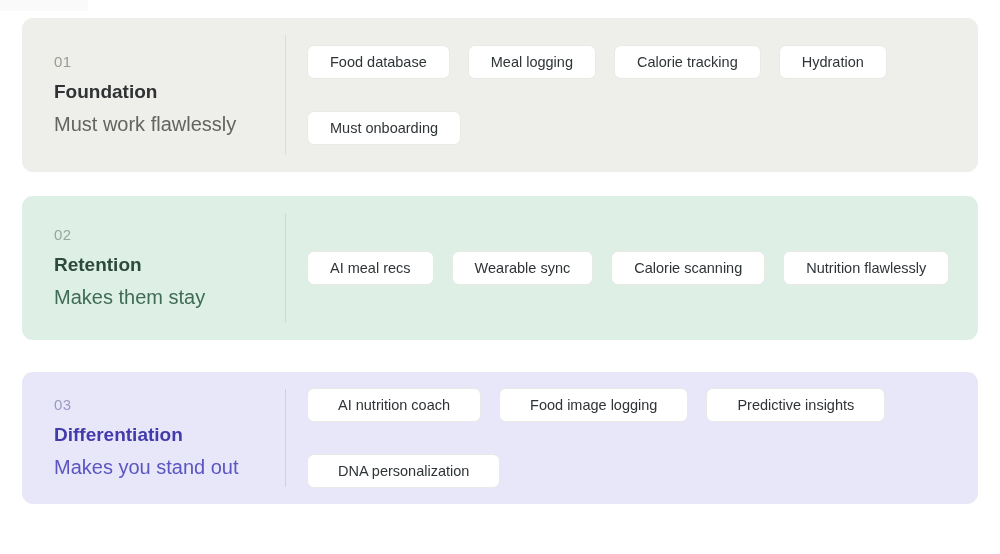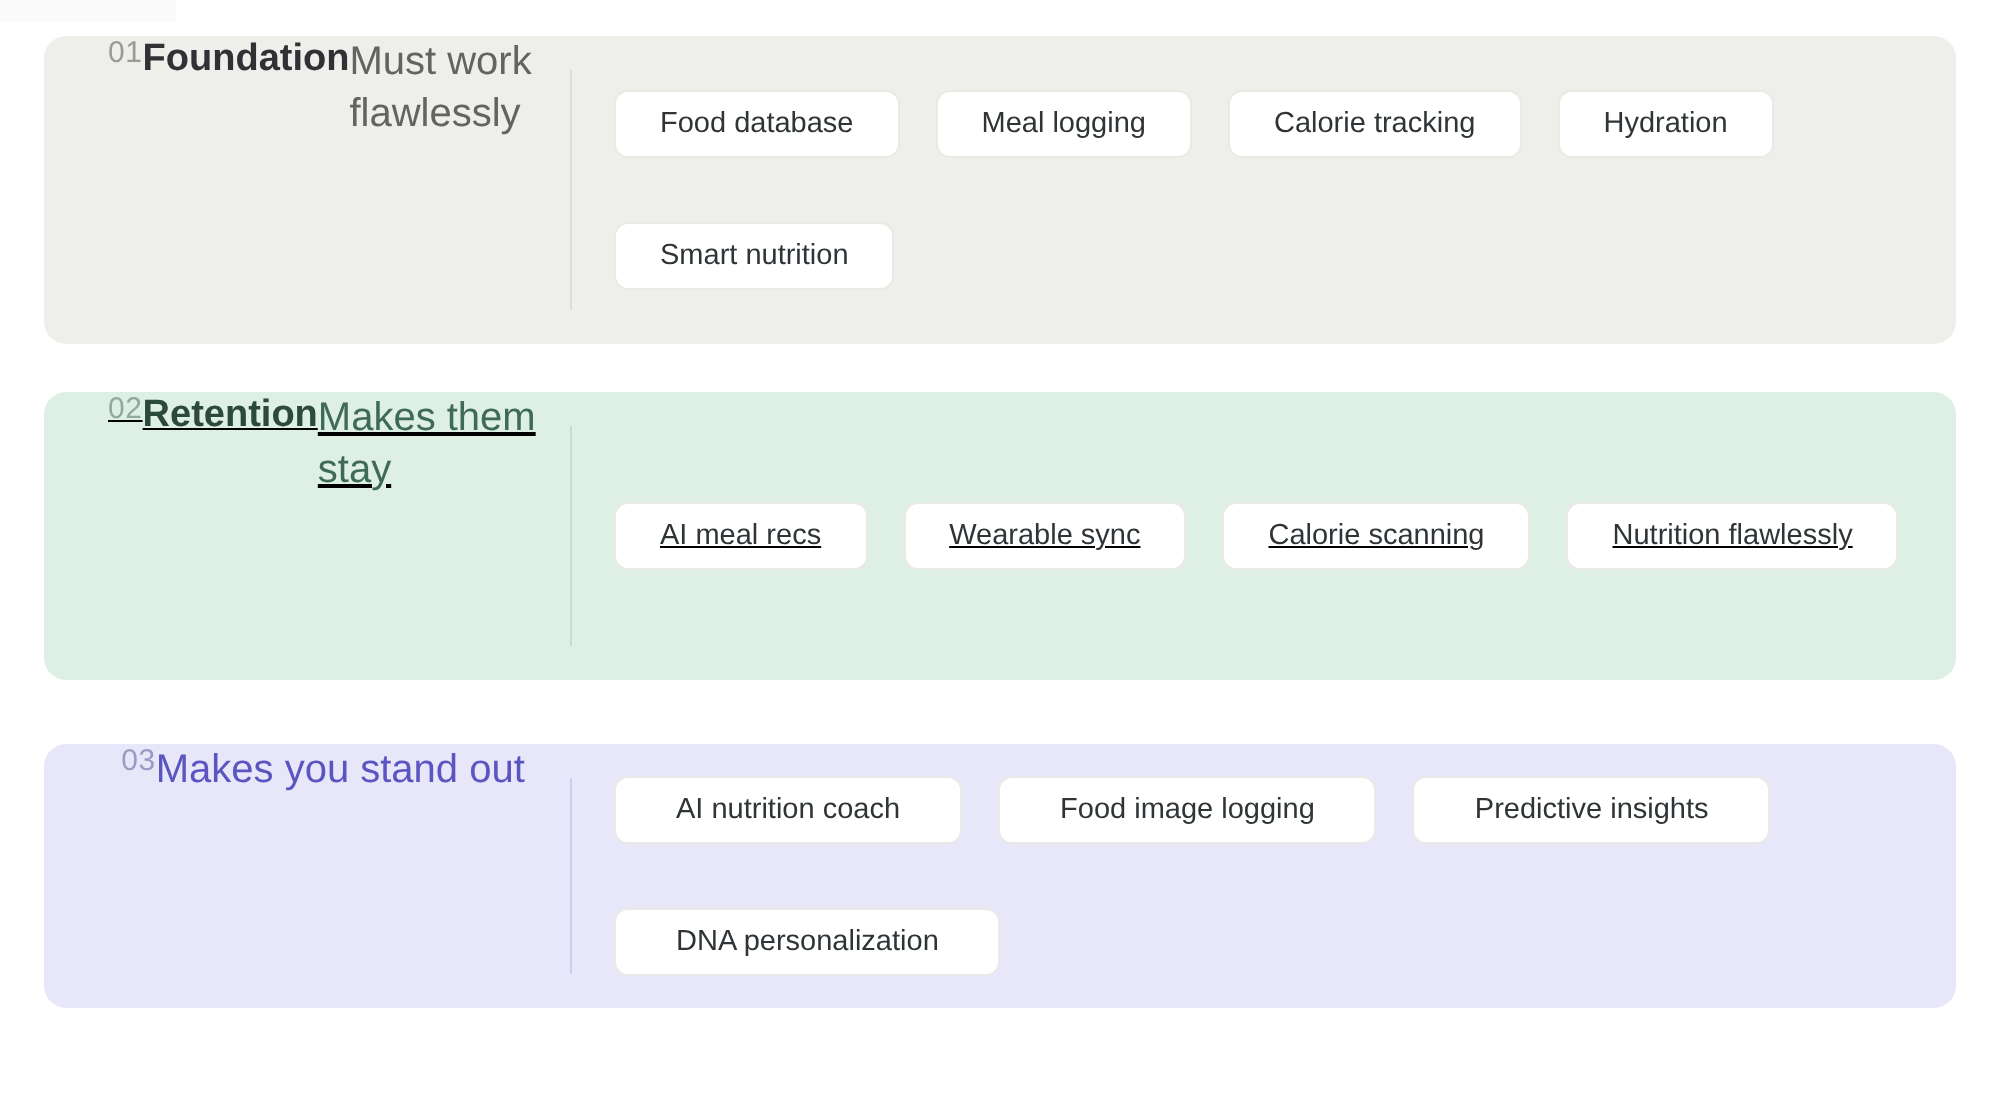--- a/index.html
+++ b/index.html
@@ -45,21 +45,21 @@
   .tier-card.tier-2 { height: 144px; margin-bottom: 32px; }
   .tier-card.tier-3 { height: 132px; }
 
   .tier-meta {
     box-sizing: border-box;
     width: 263px;
     flex: 0 0 263px;
     padding-left: 32px;
     padding-right: 16px;
     display: flex;
-    flex-direction: row;
+    flex-direction: column;
     justify-content: center;
     align-items: flex-start;
   }
 
   .tier-number {
     font-size: 15px;
     line-height: 1.25;
     letter-spacing: 0.3px;
     margin-bottom: 8px;
   }
@@ -111,21 +111,21 @@
   .tier-3 .chip { padding: 0 30px; }
 
   
   .tier-1 { background: #eeeeea; }
   .tier-1 .tier-number { color: #9b9b93; }
   .tier-1 .tier-title { color: #2f3134; }
   .tier-1 .tier-subtitle { color: #636360; }
   .tier-1 .tier-divider { background: #dddcd5; }
 
   
-  .tier-2 { background: #deefe6; text-decoration: underline; }
+  .tier-2 { background: #deefe6; }
   .tier-2 .tier-number { color: #93a79b; }
   .tier-2 .tier-title { color: #2c4a3b; }
   .tier-2 .tier-subtitle { color: #3f6b56; }
   .tier-2 .tier-divider { background: #c6ded1; }
 
   
   .tier-3 { background: #e8e7f9; }
   .tier-3 .tier-number { color: #9b9ac4; }
   .tier-3 .tier-title { color: #413bab; }
   .tier-3 .tier-subtitle { color: #5a55c0; }
@@ -143,21 +143,21 @@
       <div class="tier-number">01</div>
       <div class="tier-title">Foundation</div>
       <div class="tier-subtitle">Must work flawlessly</div>
     </div>
     <div class="tier-divider"></div>
     <div class="tier-chips">
       <span class="chip">Food database</span>
       <span class="chip">Meal logging</span>
       <span class="chip">Calorie tracking</span>
       <span class="chip">Hydration</span>
-      <span class="chip">Smart nutrition</span>
+      <span class="chip">Must onboarding</span>
     </div>
   </section>
 
   <section class="tier-card tier-2">
     <div class="tier-meta">
       <div class="tier-number">02</div>
       <div class="tier-title">Retention</div>
       <div class="tier-subtitle">Makes them stay</div>
     </div>
     <div class="tier-divider"></div>
@@ -165,20 +165,21 @@
       <span class="chip">AI meal recs</span>
       <span class="chip">Wearable sync</span>
       <span class="chip">Calorie scanning</span>
       <span class="chip">Nutrition flawlessly</span>
     </div>
   </section>
 
   <section class="tier-card tier-3">
     <div class="tier-meta">
       <div class="tier-number">03</div>
+      <div class="tier-title">Differentiation</div>
       <div class="tier-subtitle">Makes you stand out</div>
     </div>
     <div class="tier-divider"></div>
     <div class="tier-chips">
       <span class="chip">AI nutrition coach</span>
       <span class="chip">Food image logging</span>
       <span class="chip">Predictive insights</span>
       <span class="chip">DNA personalization</span>
     </div>
   </section>

